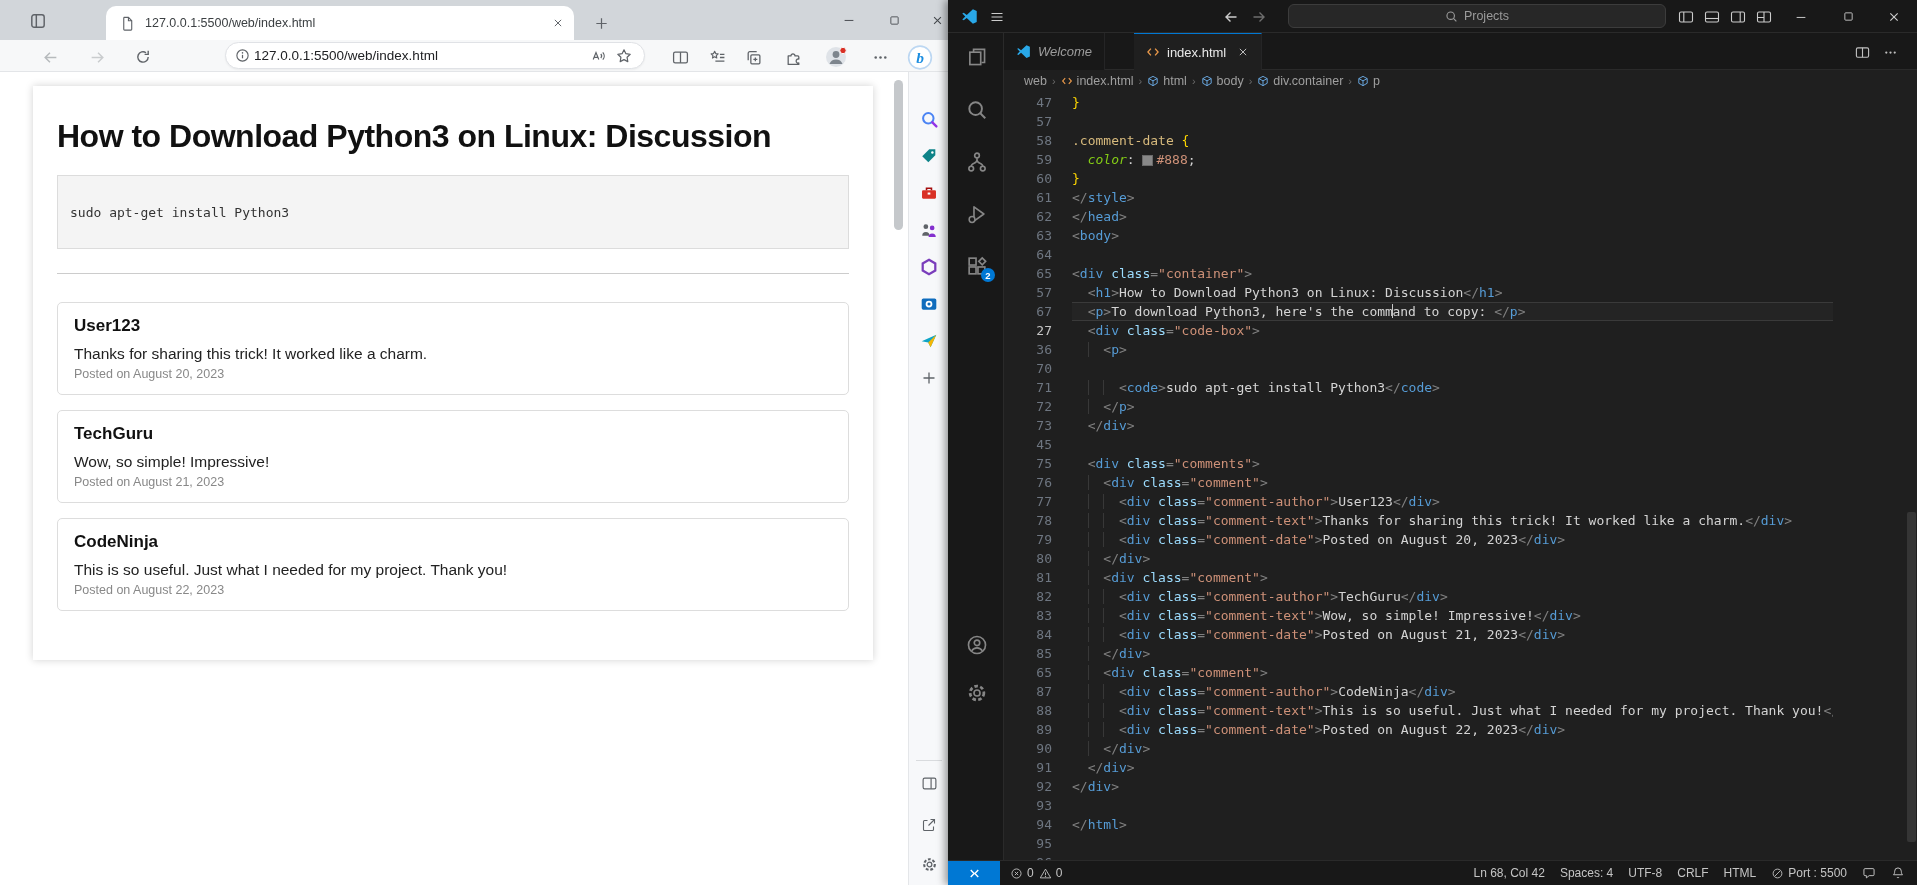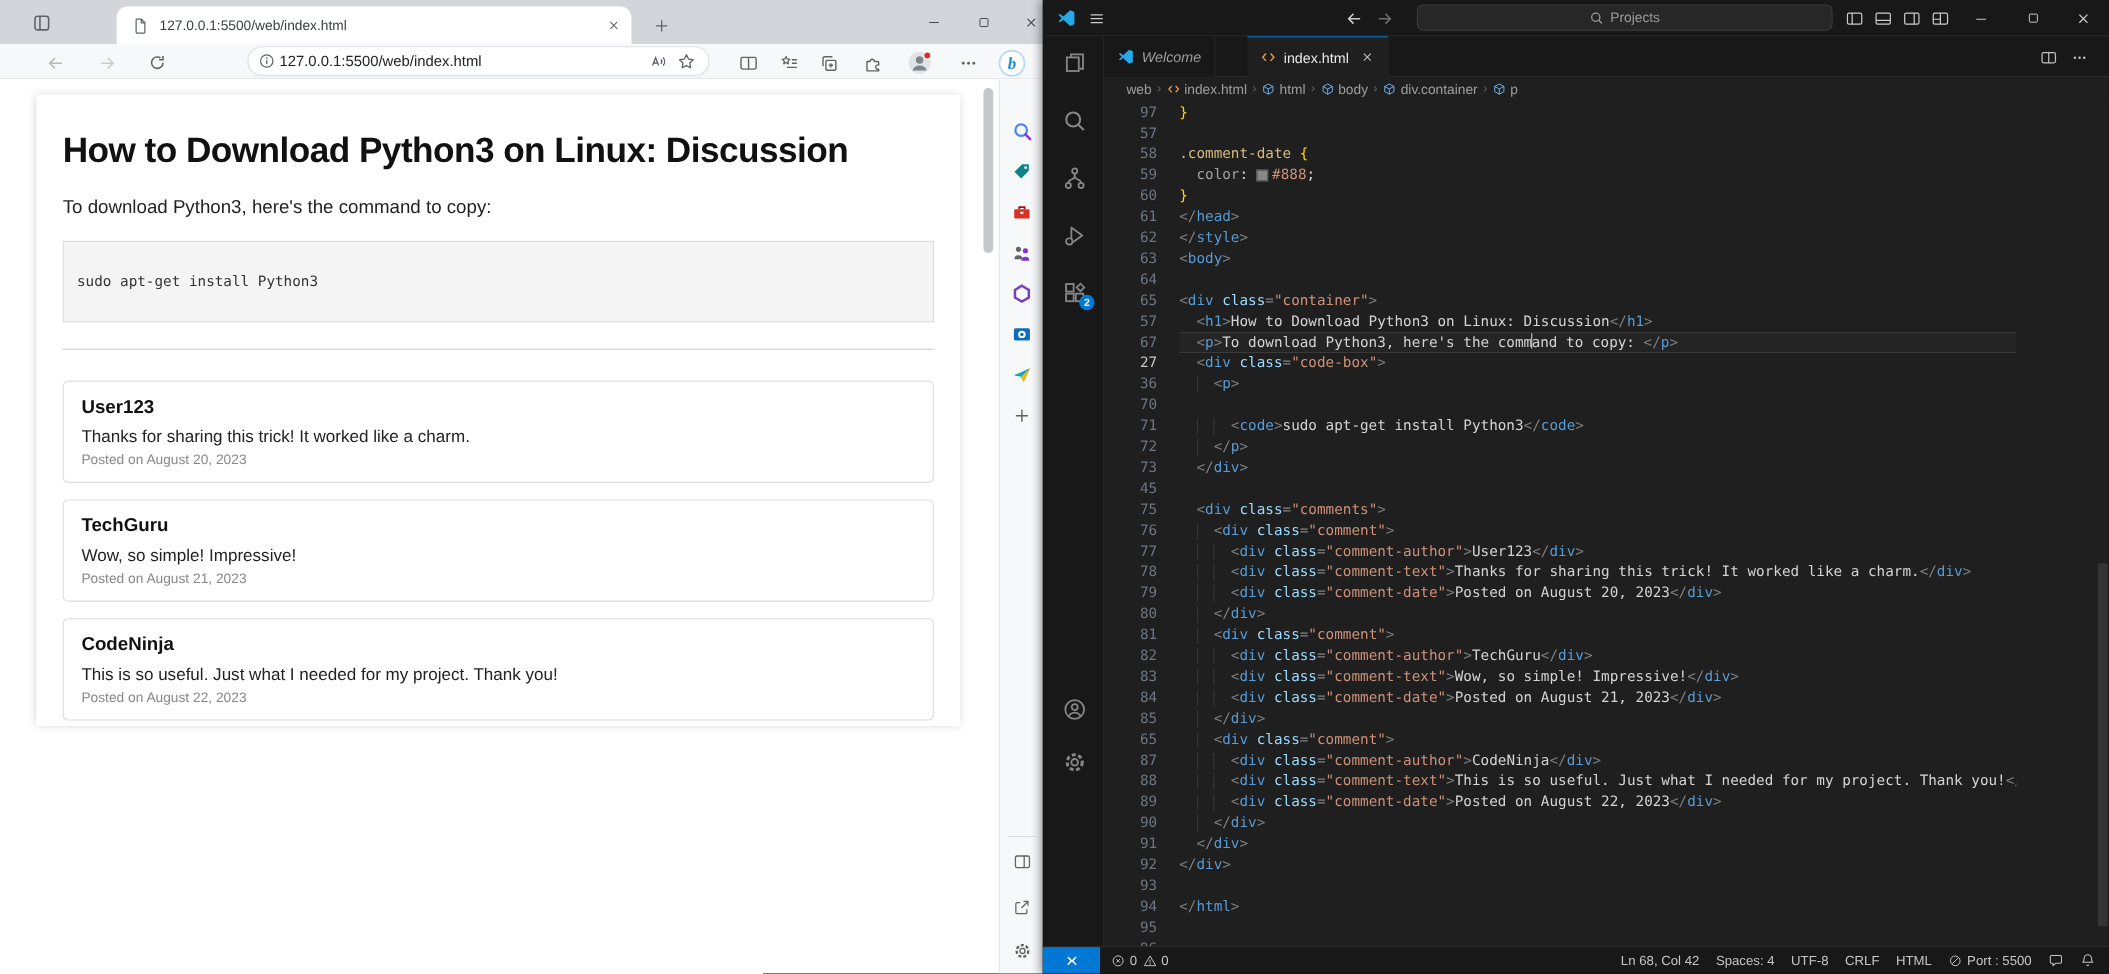--- a/index.html
+++ b/index.html
@@ -346,21 +346,20 @@
         <svg width="27" height="27" viewBox="0 0 16 16">
             <circle cx="8" cy="8" r="7" fill="#fff" stroke="#bcd7f2" stroke-width="1"></circle>
             <text x="8" y="11.3" text-anchor="middle" font-size="9.5" font-weight="bold" font-style="italic" fill="#1b8de0" font-family="Liberation Serif,serif">b</text>
           </svg>
       </div>
     </div>
 
     <div class="b-content">
       <div class="page">
         <h1>How to Download Python3 on Linux: Discussion</h1>
-        <div class="intro">To download Python3, here's the command to copy:</div>
         <div class="codebox"><code>sudo apt-get install Python3</code></div>
         <hr>
         <div class="card">
           <div class="author">User123</div>
           <div class="ctext">Thanks for sharing this trick! It worked like a charm.</div>
           <div class="cdate">Posted on August 20, 2023</div>
         </div>
         <div class="card">
           <div class="author">TechGuru</div>
           <div class="ctext">Wow, so simple! Impressive!</div>
@@ -613,21 +612,21 @@
       <span class="bc-item">
           <svg width="12" height="12" style="color:#75beff">
             <use href="#i-cube"></use>
           </svg>
           <span>p</span>
         </span>
     </div>
 
     <div class="v-editor">
       <div class="gutter">
-          <div class="ln">97</div>
+          <div class="ln">47</div>
           <div class="ln">57</div>
           <div class="ln">58</div>
           <div class="ln">59</div>
           <div class="ln">60</div>
           <div class="ln">61</div>
           <div class="ln">62</div>
           <div class="ln">63</div>
           <div class="ln">64</div>
           <div class="ln">65</div>
           <div class="ln">57</div>
@@ -659,24 +658,24 @@
           <div class="ln">92</div>
           <div class="ln">93</div>
           <div class="ln">94</div>
           <div class="ln">95</div>
           <div class="ln">96</div>
         </div>
       <div class="lines">
           <div class="cl"><span style="color: rgb(255, 215, 0);">}</span></div>
           <div class="cl"></div>
           <div class="cl"><span style="color: rgb(215, 186, 125);">.comment-date</span><span style="color: rgb(212, 212, 212);"> </span><span style="color: rgb(255, 215, 0);">{</span></div>
-          <div class="cl"><span class="ind">  </span><span style="color: #a3a3a3;">color</span><span style="color: rgb(212, 212, 212);">: </span><span class="swatch"></span><span style="color: rgb(206, 145, 120);">#888</span><span style="color: rgb(212, 212, 212);">;</span></div>
+          <div class="cl"><span class="ind">  </span><span style="color: #84cc16; font-style: italic;">color</span><span style="color: rgb(212, 212, 212);">: </span><span class="swatch"></span><span style="color: rgb(206, 145, 120);">#888</span><span style="color: rgb(212, 212, 212);">;</span></div>
           <div class="cl"><span style="color: rgb(255, 215, 0);">}</span></div>
+          <div class="cl"><span style="color: rgb(128, 128, 128);">&lt;/</span><span style="color: rgb(86, 156, 214);">style</span><span style="color: rgb(128, 128, 128);">&gt;</span></div>
           <div class="cl"><span style="color: rgb(128, 128, 128);">&lt;/</span><span style="color: rgb(86, 156, 214);">head</span><span style="color: rgb(128, 128, 128);">&gt;</span></div>
-          <div class="cl"><span style="color: rgb(128, 128, 128);">&lt;/</span><span style="color: rgb(86, 156, 214);">style</span><span style="color: rgb(128, 128, 128);">&gt;</span></div>
           <div class="cl"><span style="color: rgb(128, 128, 128);">&lt;</span><span style="color: rgb(86, 156, 214);">body</span><span style="color: rgb(128, 128, 128);">&gt;</span></div>
           <div class="cl"></div>
           <div class="cl"><span style="color: rgb(128, 128, 128);">&lt;</span><span style="color: rgb(86, 156, 214);">div</span><span style="color: rgb(212, 212, 212);"> </span><span style="color: rgb(156, 220, 254);">class</span><span style="color: rgb(128, 128, 128);">=</span><span style="color: rgb(206, 145, 120);">"container"</span><span style="color: rgb(128, 128, 128);">&gt;</span></div>
           <div class="cl"><span class="ind">  </span><span style="color: rgb(128, 128, 128);">&lt;</span><span style="color: rgb(86, 156, 214);">h1</span><span style="color: rgb(128, 128, 128);">&gt;</span><span style="color: rgb(212, 212, 212);">How to Download Python3 on Linux: Discussion</span><span style="color: rgb(128, 128, 128);">&lt;/</span><span style="color: rgb(86, 156, 214);">h1</span><span style="color: rgb(128, 128, 128);">&gt;</span></div>
           <div class="cl cur"><span class="ind">  </span><span style="color: rgb(128, 128, 128);">&lt;</span><span style="color: rgb(86, 156, 214);">p</span><span style="color: rgb(128, 128, 128);">&gt;</span><span style="color: rgb(212, 212, 212);">To download Python3, here's the comm</span><span class="caret"></span><span style="color: rgb(212, 212, 212);">and to copy: </span><span style="color: rgb(128, 128, 128);">&lt;/</span><span style="color: rgb(86, 156, 214);">p</span><span style="color: rgb(128, 128, 128);">&gt;</span></div>
           <div class="cl"><span class="ind">  </span><span style="color: rgb(128, 128, 128);">&lt;</span><span style="color: rgb(86, 156, 214);">div</span><span style="color: rgb(212, 212, 212);"> </span><span style="color: rgb(156, 220, 254);">class</span><span style="color: rgb(128, 128, 128);">=</span><span style="color: rgb(206, 145, 120);">"code-box"</span><span style="color: rgb(128, 128, 128);">&gt;</span></div>
           <div class="cl"><span class="ind">  </span><span class="ind gl">  </span><span style="color: rgb(128, 128, 128);">&lt;</span><span style="color: rgb(86, 156, 214);">p</span><span style="color: rgb(128, 128, 128);">&gt;</span></div>
           <div class="cl"></div>
           <div class="cl"><span class="ind">  </span><span class="ind gl">  </span><span class="ind gl">  </span><span style="color: rgb(128, 128, 128);">&lt;</span><span style="color: rgb(86, 156, 214);">code</span><span style="color: rgb(128, 128, 128);">&gt;</span><span style="color: rgb(212, 212, 212);">sudo apt-get install Python3</span><span style="color: rgb(128, 128, 128);">&lt;/</span><span style="color: rgb(86, 156, 214);">code</span><span style="color: rgb(128, 128, 128);">&gt;</span></div>
           <div class="cl"><span class="ind">  </span><span class="ind gl">  </span><span style="color: rgb(128, 128, 128);">&lt;/</span><span style="color: rgb(86, 156, 214);">p</span><span style="color: rgb(128, 128, 128);">&gt;</span></div>

